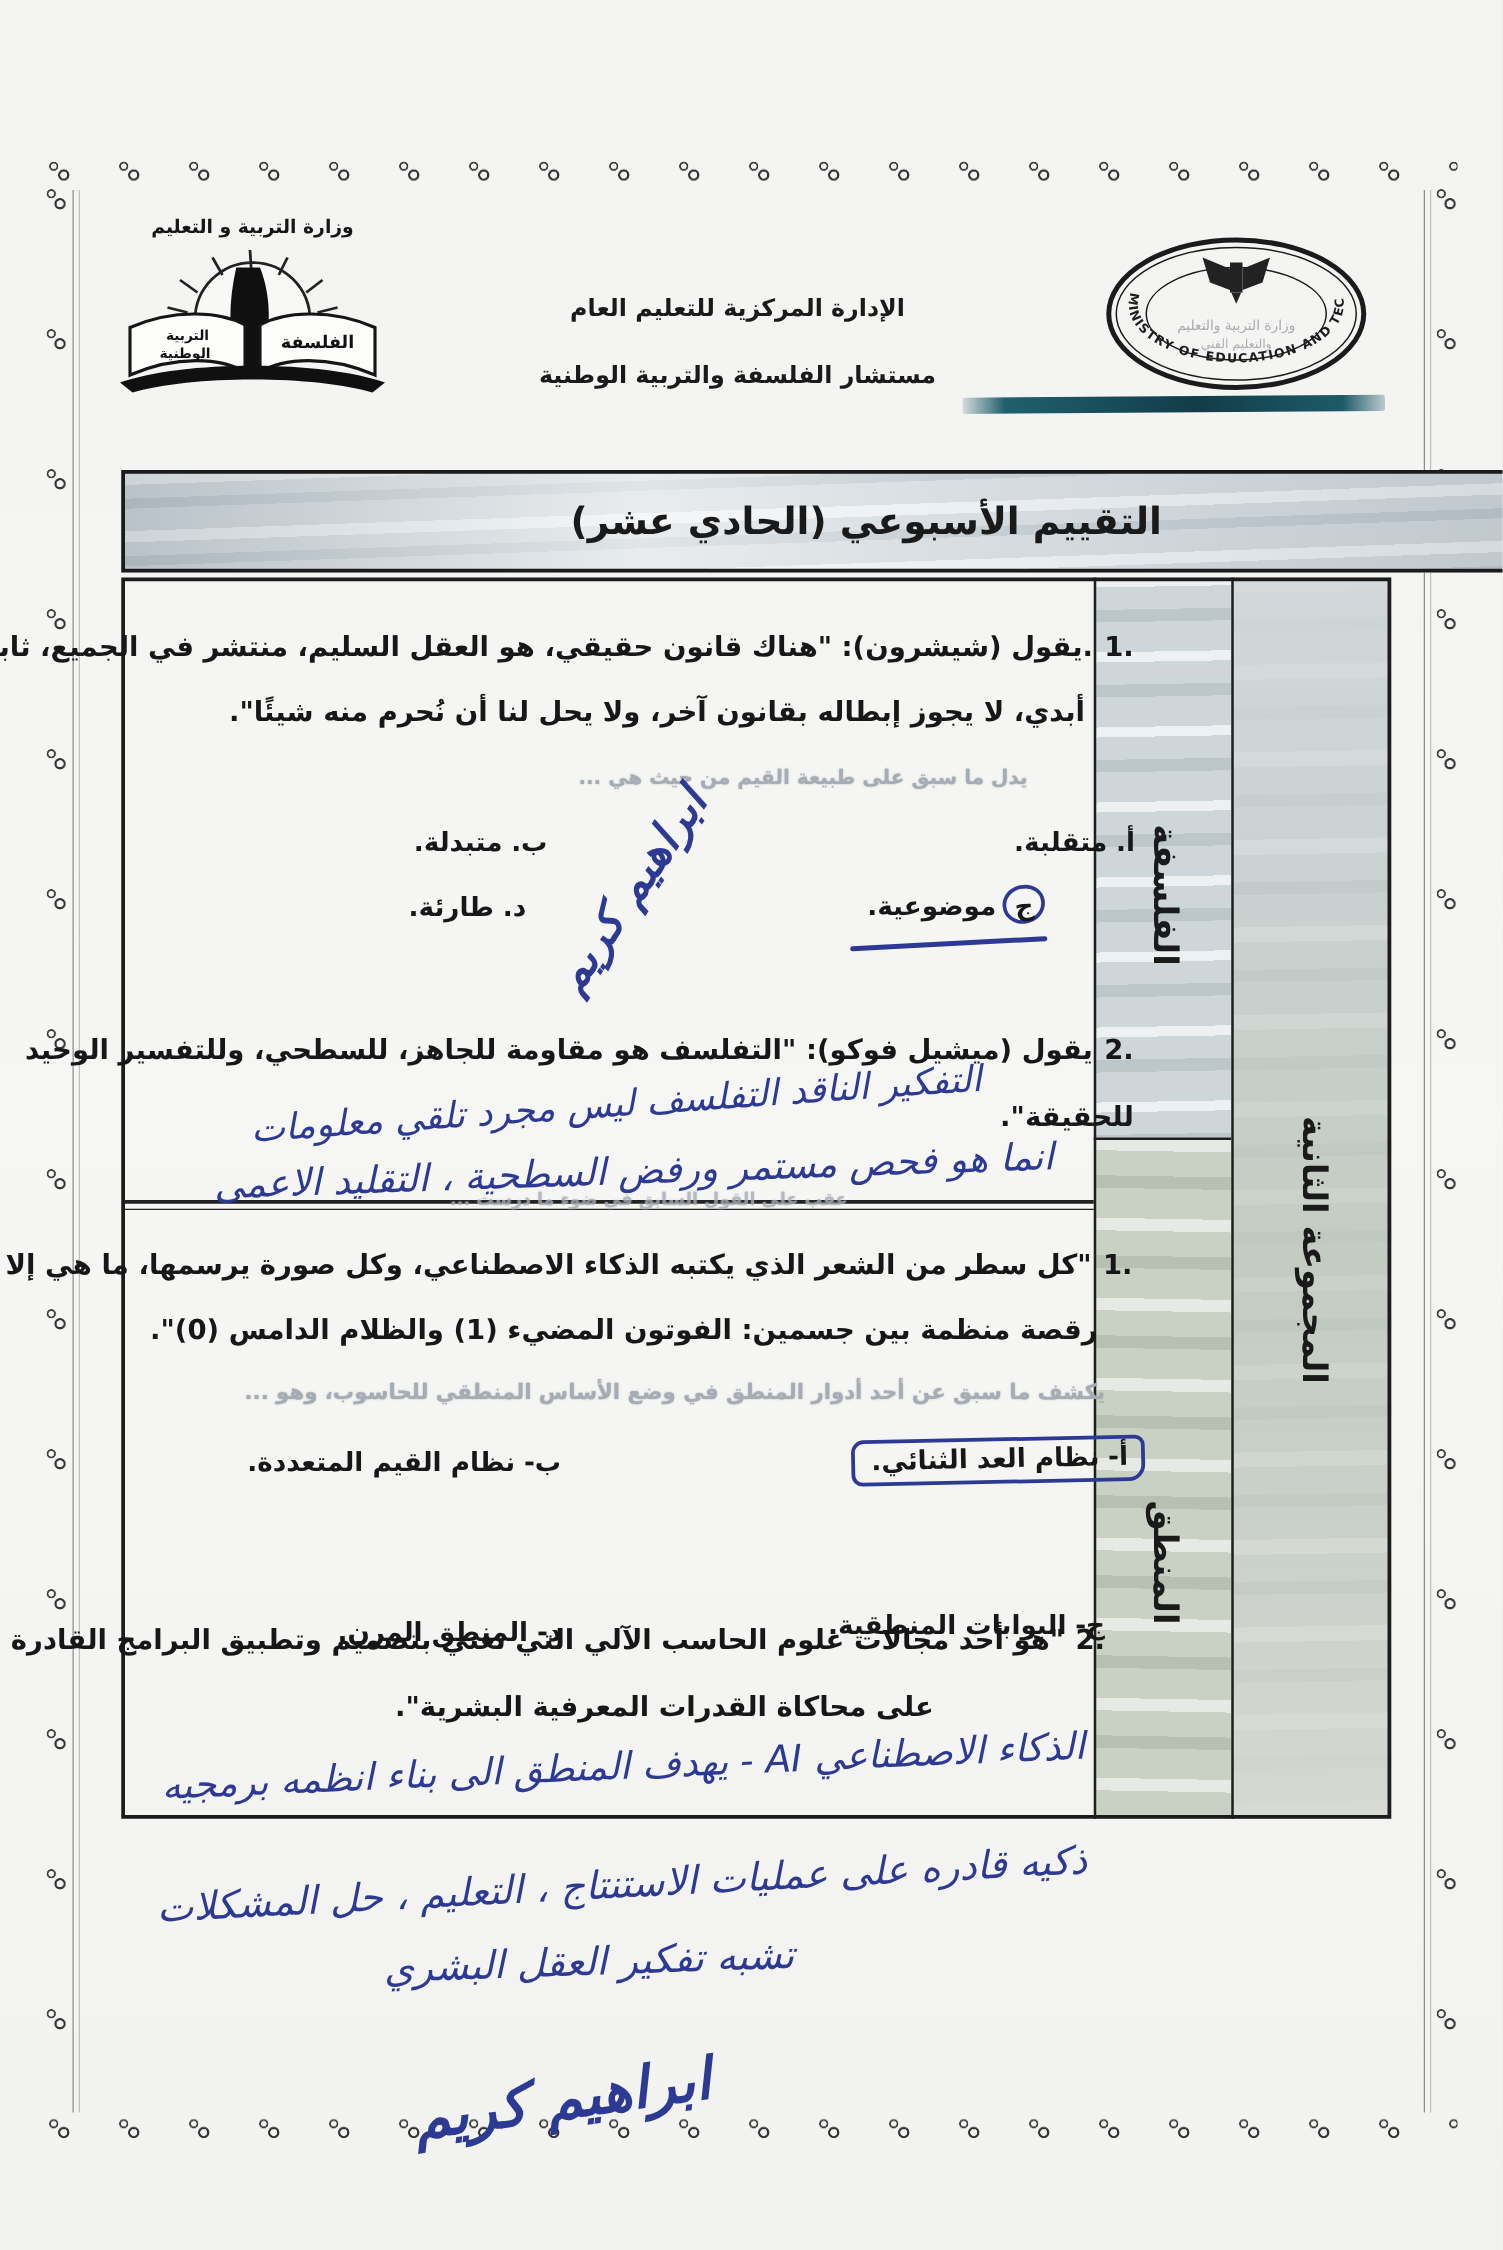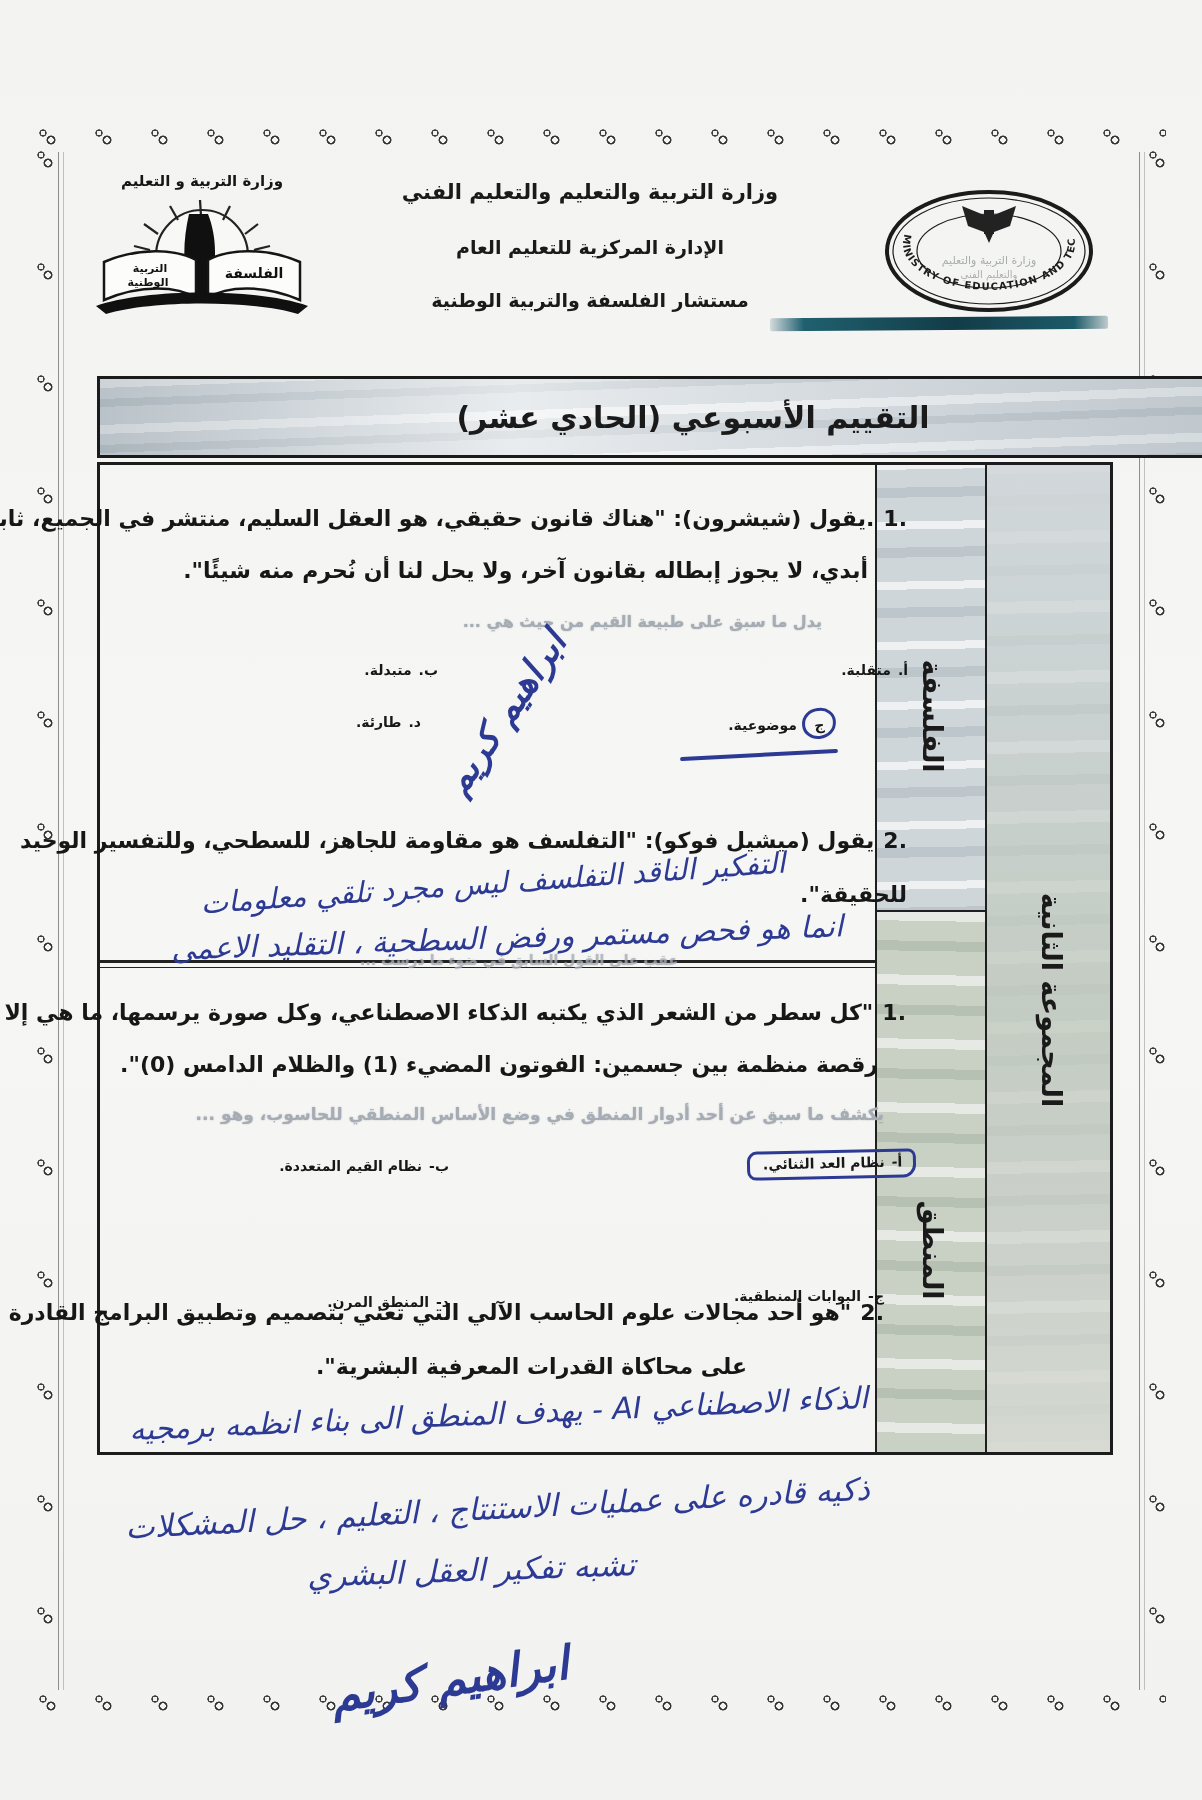--- a/index.html
+++ b/index.html
@@ -53,21 +53,21 @@
     border:3px solid #1c1c1c;pointer-events:none;}
   .divider-left{position:absolute;left:100px;top:960px;width:775px;height:8px;box-sizing:border-box;
     border-top:3px solid #222;border-bottom:1.5px solid #222;}
   .vlabel{position:absolute;font-weight:bold;font-size:27px;white-space:nowrap;direction:rtl;
     transform:translate(-50%,-50%) rotate(90deg);}
 
   
   .qline{position:absolute;direction:rtl;text-align:right;white-space:nowrap;font-weight:bold;
     font-size:22px;color:#171717;}
   .qnum{direction:ltr;unicode-bidi:isolate;margin-left:9px;}
-  .opt{position:absolute;direction:rtl;white-space:nowrap;font-weight:bold;font-size:14px;color:#171717;}
+  .opt{position:absolute;direction:rtl;white-space:nowrap;font-weight:bold;font-size:21px;color:#171717;}
   .okey{margin-left:7px;}
   .faded{position:absolute;direction:rtl;white-space:nowrap;font-weight:bold;color:#a6acb4;
     text-shadow:0 0 1.5px rgba(166,172,180,.9);}
 
   
   .hw{position:absolute;direction:rtl;white-space:nowrap;color:#2c3a94;font-style:italic;}
   .circle-key{display:inline-block;width:34px;height:31px;line-height:29px;text-align:center;box-sizing:border-box;
     border:3px solid #2c3a94;border-radius:50% 46% 52% 48%;transform:rotate(-6deg);margin-left:5px;}
   .hand-box{display:inline-block;border:3px solid #2c3a94;border-radius:10px 8px 13px 9px;
     padding:2px 11px 5px 13px;transform:rotate(-1.2deg);}
@@ -102,21 +102,20 @@
     <g stroke="#151515" stroke-width="2.5" fill="#fcfcfa">
       <path d="M 18 100 C 55 84 92 88 110 98 L 110 136 C 92 124 55 122 18 138 Z"></path>
       <path d="M 214 100 C 177 84 140 88 122 98 L 122 136 C 140 124 177 122 214 138 Z"></path>
     </g>
     <path fill="#101010" d="M 10 144 C 60 126 172 126 222 144 L 212 152 C 166 138 66 138 20 152 Z"></path>
     <text x="168" y="116" text-anchor="middle" font-size="14" font-weight="bold" fill="#111" font-family="DejaVu Sans">الفلسفة</text>
     <text x="64" y="110" text-anchor="middle" font-size="11" font-weight="bold" fill="#111" font-family="DejaVu Sans">التربية</text>
     <text x="62" y="124" text-anchor="middle" font-size="11" font-weight="bold" fill="#111" font-family="DejaVu Sans">الوطنية</text>
   </svg>
 
-  <div class="hdr-line hdr-1">وزارة التربية والتعليم والتعليم الفني</div>
   <div class="hdr-line hdr-2">الإدارة المركزية للتعليم العام</div>
   <div class="hdr-line hdr-3">مستشار الفلسفة والتربية الوطنية</div>
 
   <svg class="abs" style="left:880px;top:188px;" width="218" height="126" viewBox="0 0 218 126">
     <ellipse cx="109" cy="63" rx="102" ry="59" fill="none" stroke="#1b1b1b" stroke-width="4"></ellipse>
     <ellipse cx="109" cy="63" rx="96" ry="53" fill="none" stroke="#1b1b1b" stroke-width="1.2"></ellipse>
     <ellipse cx="109" cy="63" rx="72" ry="37" fill="none" stroke="#1b1b1b" stroke-width="1.2"></ellipse>
     <path id="stampArc" d="M 25 46 A 86 46 0 1 0 193 46" fill="none"></path>
     <text font-size="10" font-weight="bold" fill="#1c1c1c" letter-spacing="1.2" font-family="DejaVu Sans">
       <textPath href="#stampArc">MINISTRY OF EDUCATION AND TECHNICAL EDUCATION</textPath>

